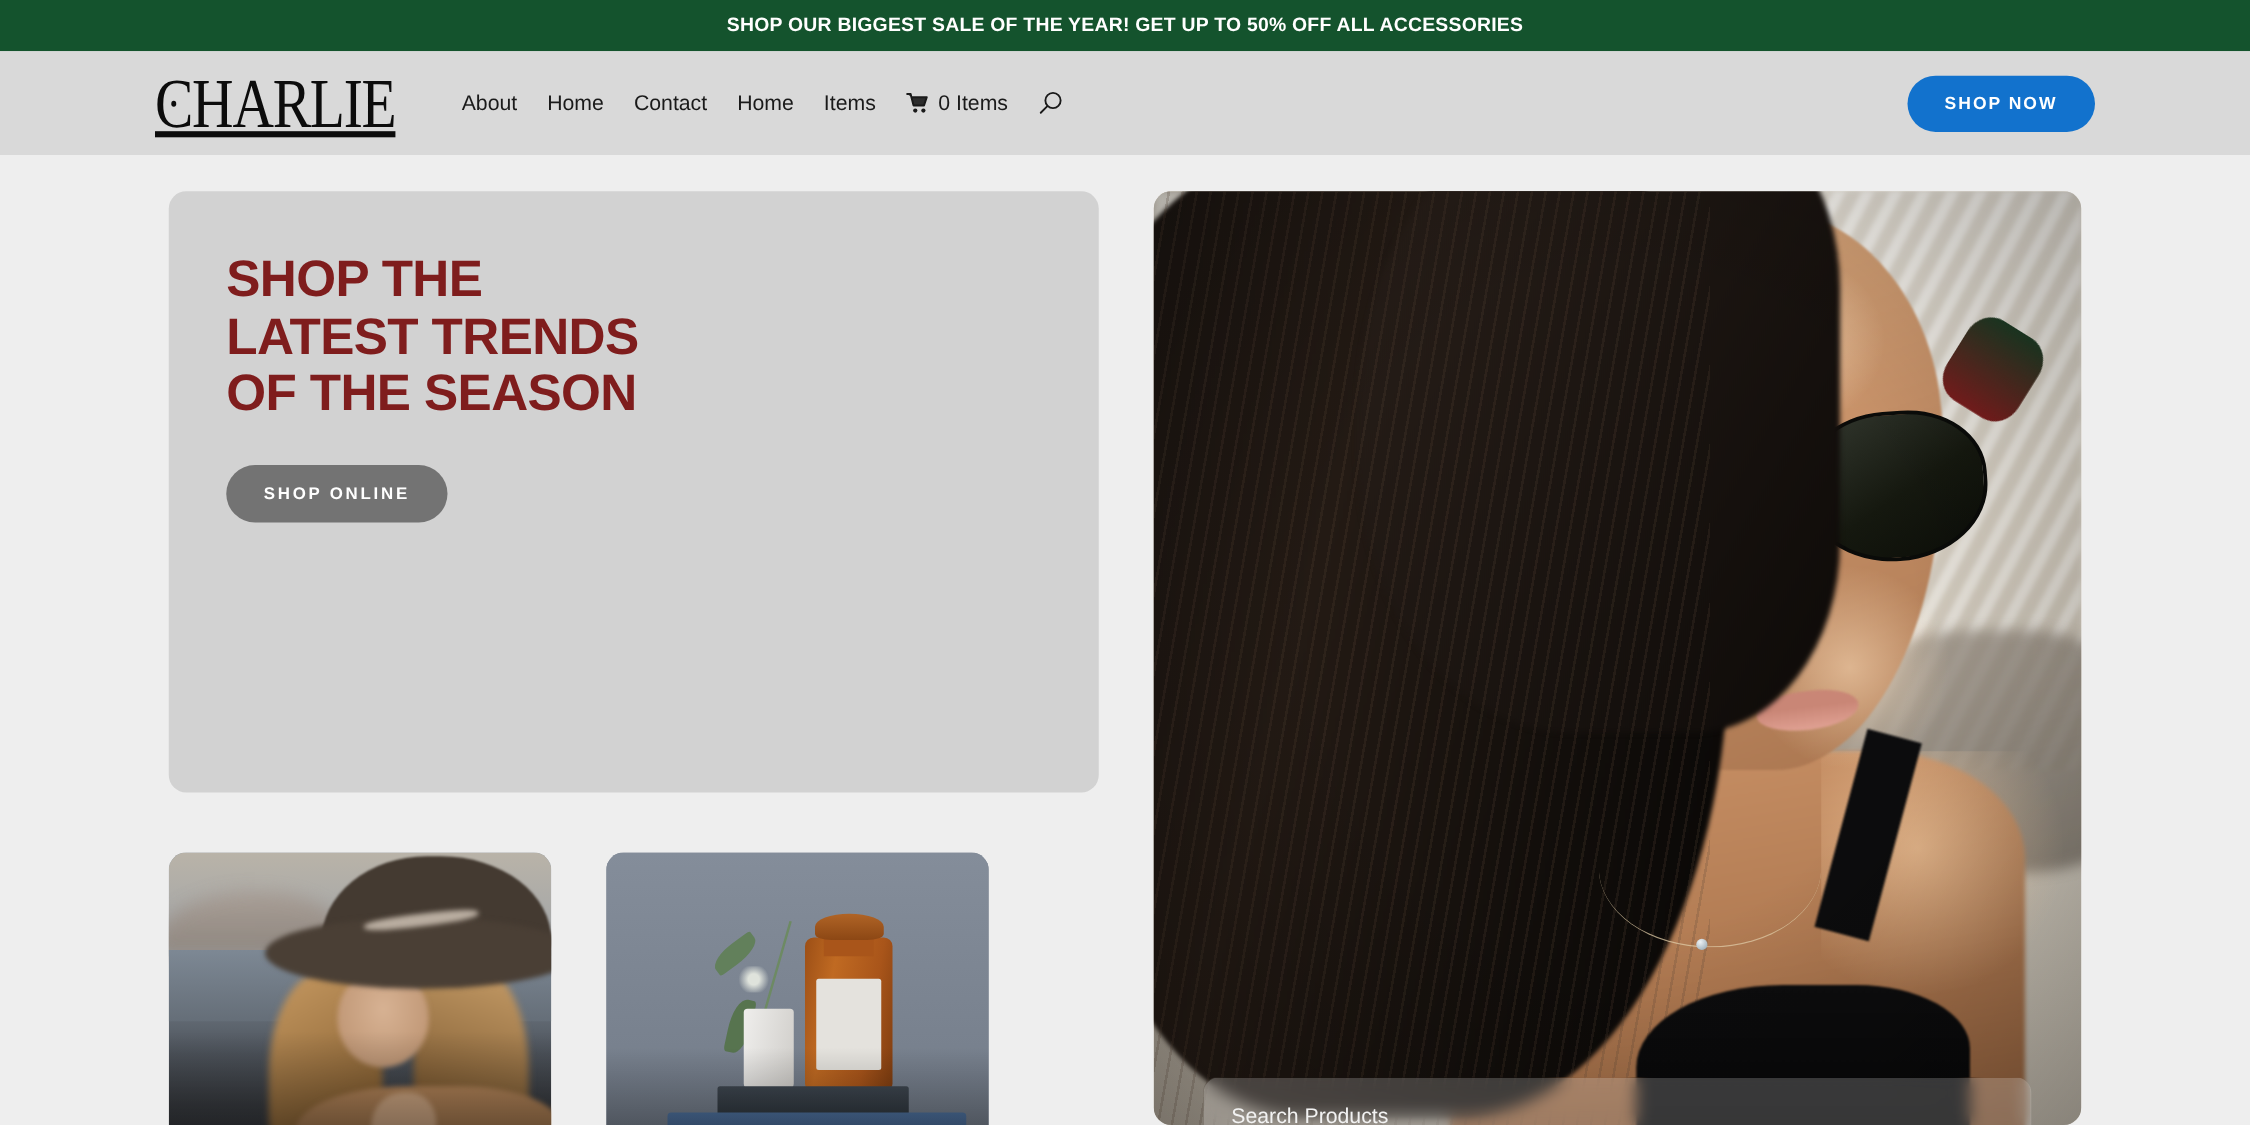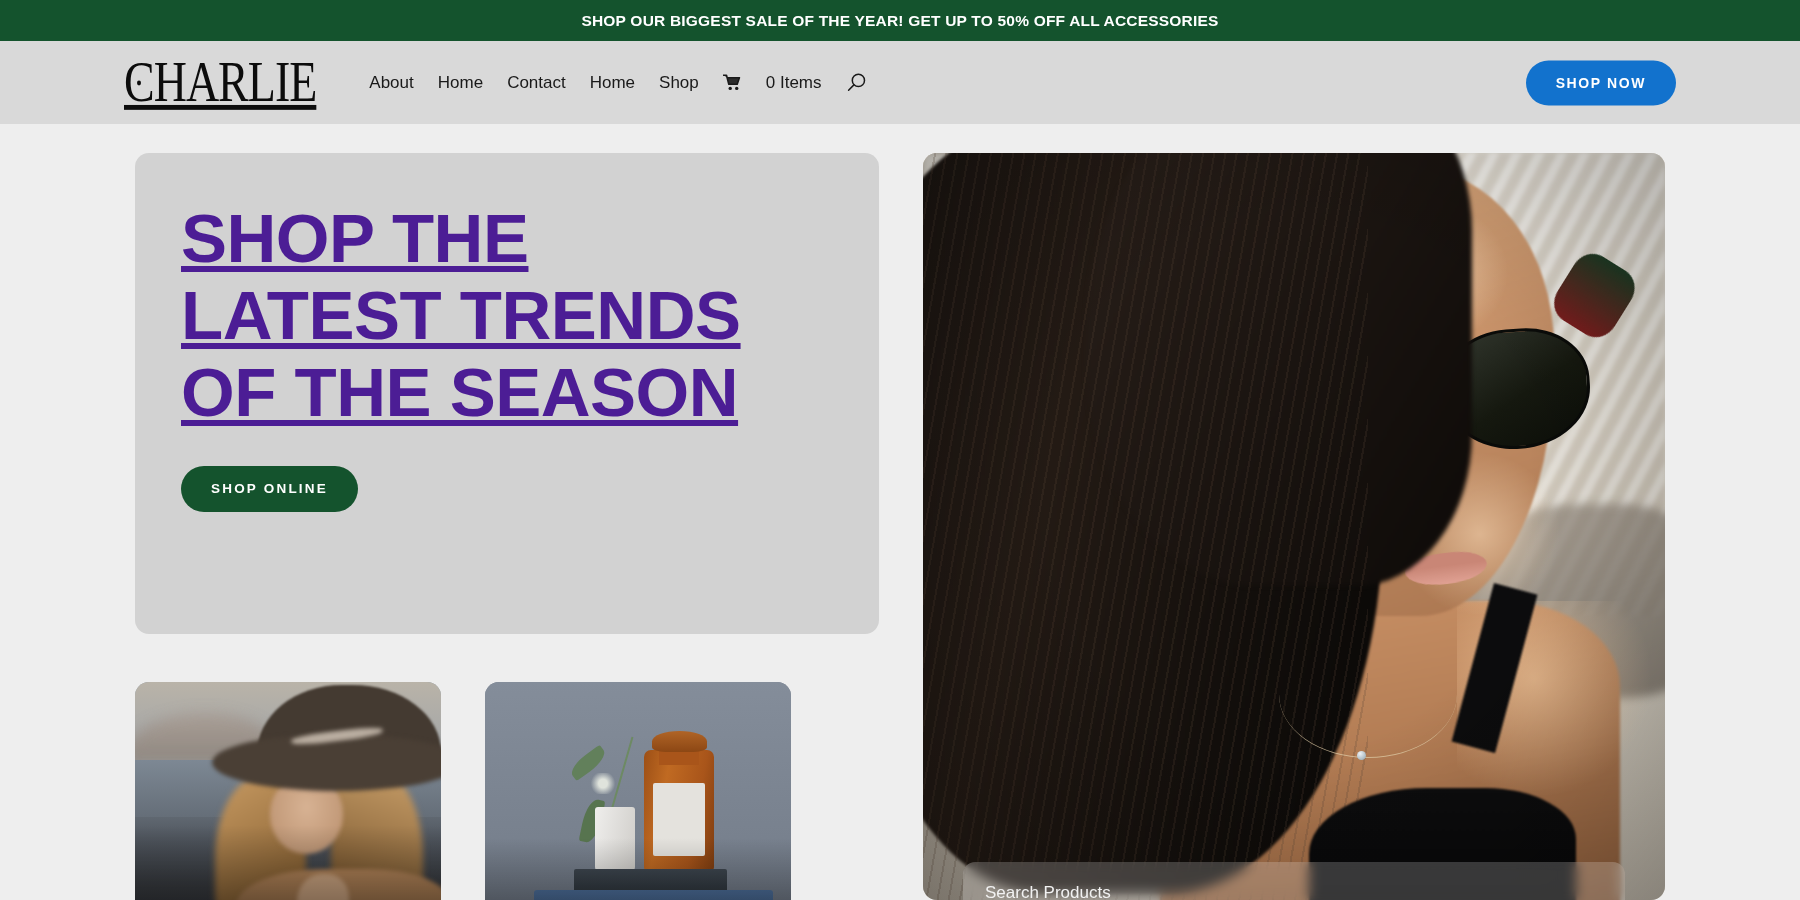--- a/index.html
+++ b/index.html
@@ -72,21 +72,21 @@
     font-size: 17px;
     color: #1a1a1a;
     text-decoration: none;
     padding: 0 12px;
     line-height: 1;
     white-space: nowrap;
   }
   .cart-link {
     display: flex;
     align-items: center;
-    gap: 24px;
+    gap: 7px;
     padding: 0 12px;
     font-size: 17px;
     color: #1a1a1a;
     text-decoration: none;
     white-space: nowrap;
   }
   .cart-icon svg { display: block; }
   .search-toggle {
     padding: 0 12px;
     display: flex;
@@ -134,38 +134,37 @@
   .col-right { width: 742px; flex: 0 0 742px; }
 
   
   .hero-card {
     background: #d2d2d2;
     border-radius: 14px;
     padding: 48px 46px 52px 46px;
     height: 481px;
   }
   .hero-title {
-    color: #4c1d95;
-    font-size: 69px;
+    color: #7f1d1d;
+    font-size: 41px;
     line-height: 1.115;
     font-weight: 700;
     letter-spacing: -0.5px;
     margin-bottom: 34px;
-    text-decoration: underline;
   }
   .hero-para {
     color: #1e1e1e;
     font-size: 16.5px;
     line-height: 1.72;
     max-width: 480px;
     margin-bottom: 30px;
   }
   .shop-online-btn {
     display: inline-block;
-    background: #14532d;
+    background: #737373;
     color: #ffffff;
     border: none;
     border-radius: 100px;
     height: 46px;
     line-height: 46px;
     padding: 0 30px;
     font-size: 13.5px;
     font-weight: 700;
     letter-spacing: 2.2px;
     cursor: pointer;
@@ -519,21 +518,21 @@
       <span>CHARLIE</span>
       <span class="c-dot"></span>
     </span>
   </a>
 
   <nav class="main-nav">
     <a class="nav-link" href="#">About</a>
     <a class="nav-link" href="#">Home</a>
     <a class="nav-link" href="#">Contact</a>
     <a class="nav-link" href="#">Home</a>
-    <a class="nav-link" href="#">Shop</a>
+    <a class="nav-link" href="#">Items</a>
 
     <a class="cart-link" href="#">
       <span class="cart-icon">
         <svg width="19" height="17" viewBox="0 0 19 17" fill="none">
           <path d="M0.6 1.2h2.9l2.3 9.1h8.4l2.2-6.6H4.6" stroke="#1a1a1a" stroke-width="1.6" stroke-linecap="round" stroke-linejoin="round" fill="#1a1a1a" fill-opacity=".9"></path>
           <circle cx="7.2" cy="14.4" r="1.7" fill="#1a1a1a"></circle>
           <circle cx="13.7" cy="14.4" r="1.7" fill="#1a1a1a"></circle>
         </svg>
       </span>
       <span>0 Items</span>

